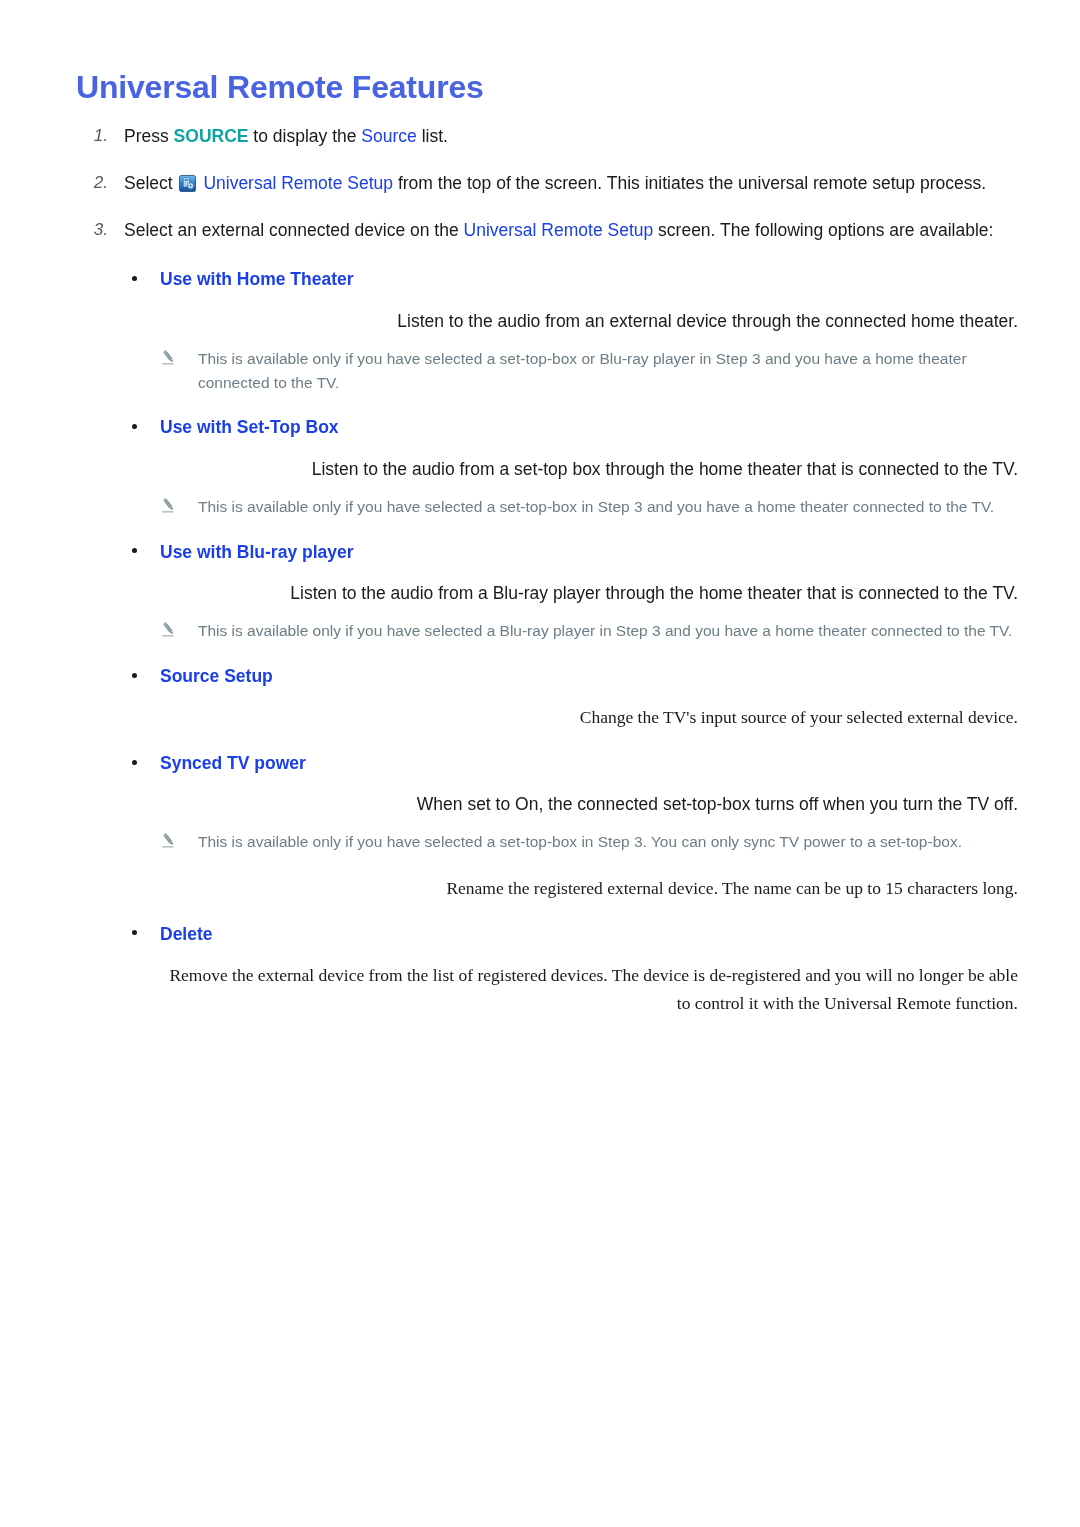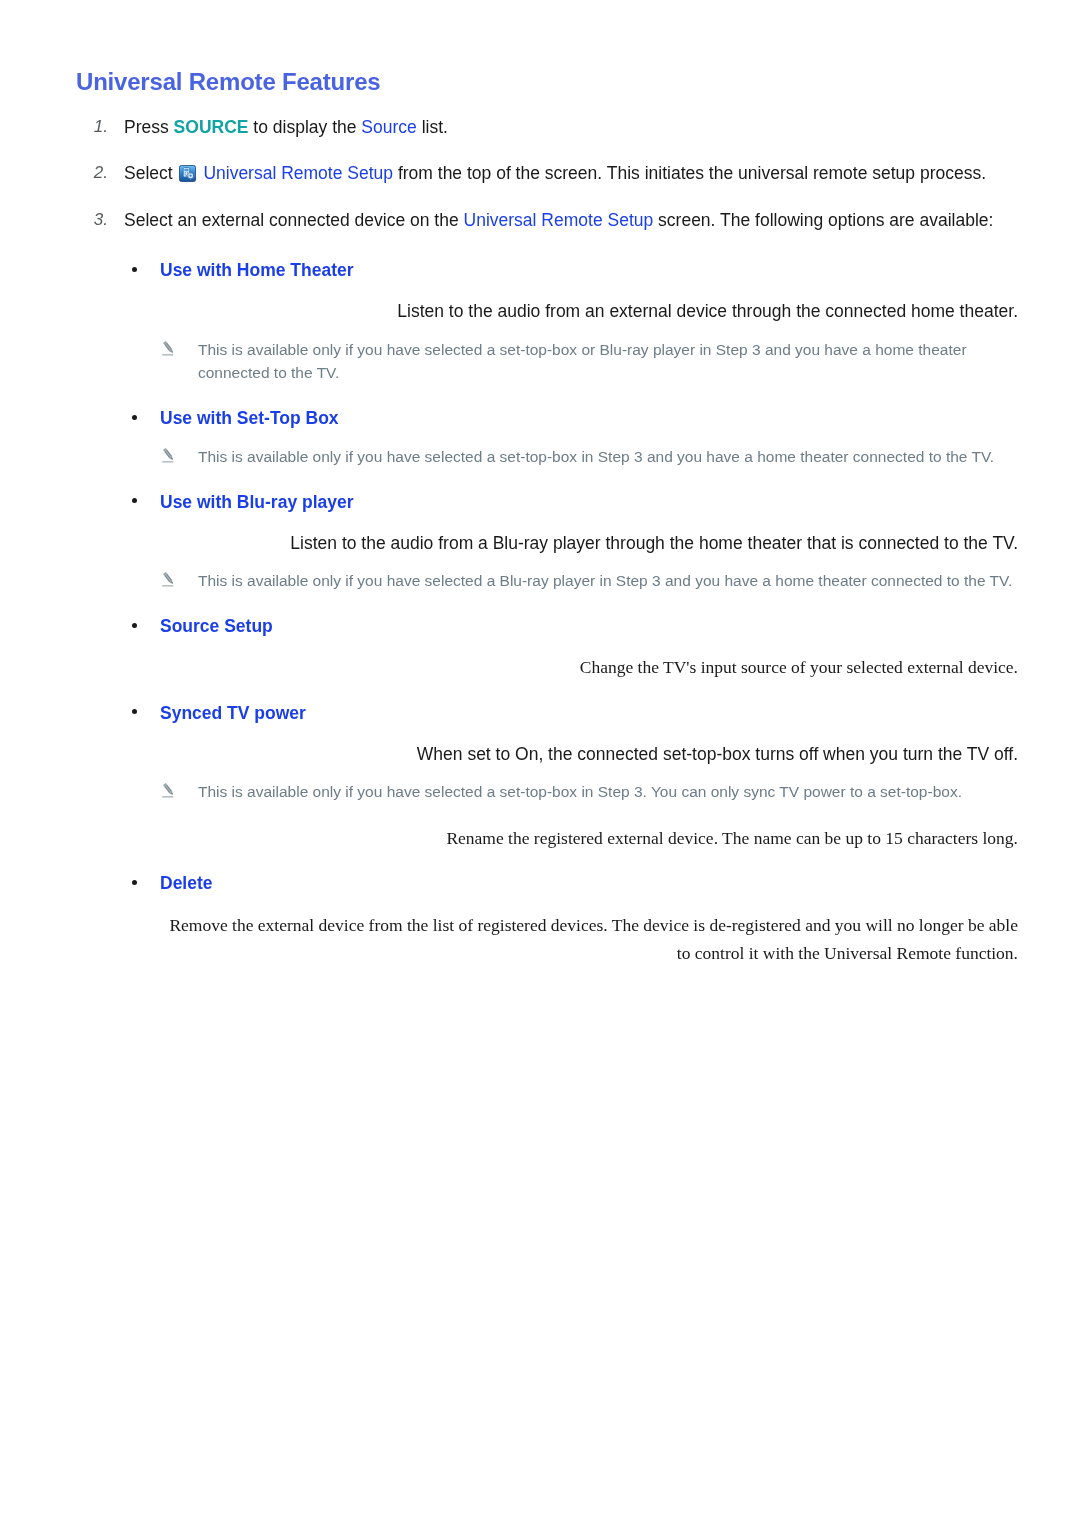--- a/index.html
+++ b/index.html
@@ -18,21 +18,21 @@
   .page {
     position: relative;
     width: 1080px;
     height: 1527px;
     box-sizing: border-box;
     padding: 60px 62px 0 76px;
   }
 
   
   .doc-title {
-    font-size: 24px;
+    font-size: 32px;
     font-weight: bold;
     color: #4a63e0;
     letter-spacing: -0.2px;
     margin: 8px 0 16px 0;
     line-height: 1.2;
   }
 
   
   .steps {
     margin: 0;
@@ -177,20 +177,21 @@
       <rect x="9.55" y="3.9" width="1.0" height="9.1" fill="#a9b6bc"></rect>
       <polygon points="8.1,13 12,13 10.05,16.6" fill="#8c9aa1"></polygon>
       <polygon points="9.25,15.0 10.85,15.0 10.05,16.6" fill="#4e5a61"></polygon>
     </g>
     <rect x="2.5" y="17.1" width="12.2" height="1.1" fill="#8c9aa1"></rect>
   </svg>
 <span>This is available only if you have selected a set-top-box or Blu-ray player in Step 3 and you have a home theater connected to the TV.</span></div>
       </div>
       <div class="opt-block">
         <div class="opt-head"><span class="dot"></span><span>Use with Set-Top Box</span></div>
+        <div class="opt-body">Listen to the audio from a set-top box through the home theater that is connected to the TV.</div>
         <div class="note">
   <svg class="pencil-icon" viewBox="0 0 20 20">
     <g transform="rotate(-38 10 10)">
       <rect x="8.1" y="1.6" width="3.9" height="2.3" rx="0.5" fill="#9aa7ad"></rect>
       <rect x="8.1" y="3.9" width="3.9" height="9.1" fill="#7f8e96"></rect>
       <rect x="9.55" y="3.9" width="1.0" height="9.1" fill="#a9b6bc"></rect>
       <polygon points="8.1,13 12,13 10.05,16.6" fill="#8c9aa1"></polygon>
       <polygon points="9.25,15.0 10.85,15.0 10.05,16.6" fill="#4e5a61"></polygon>
     </g>
     <rect x="2.5" y="17.1" width="12.2" height="1.1" fill="#8c9aa1"></rect>

